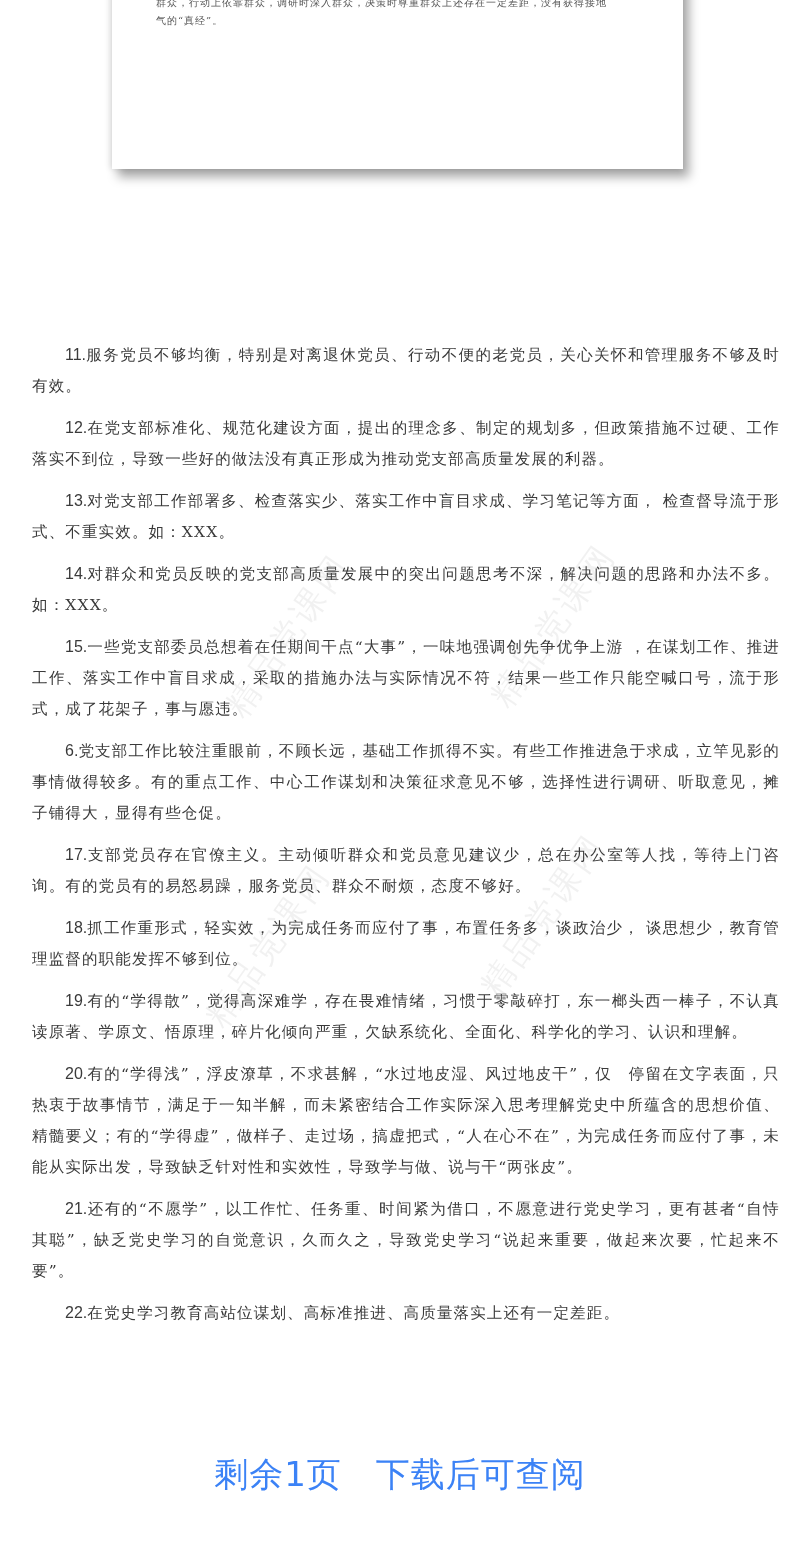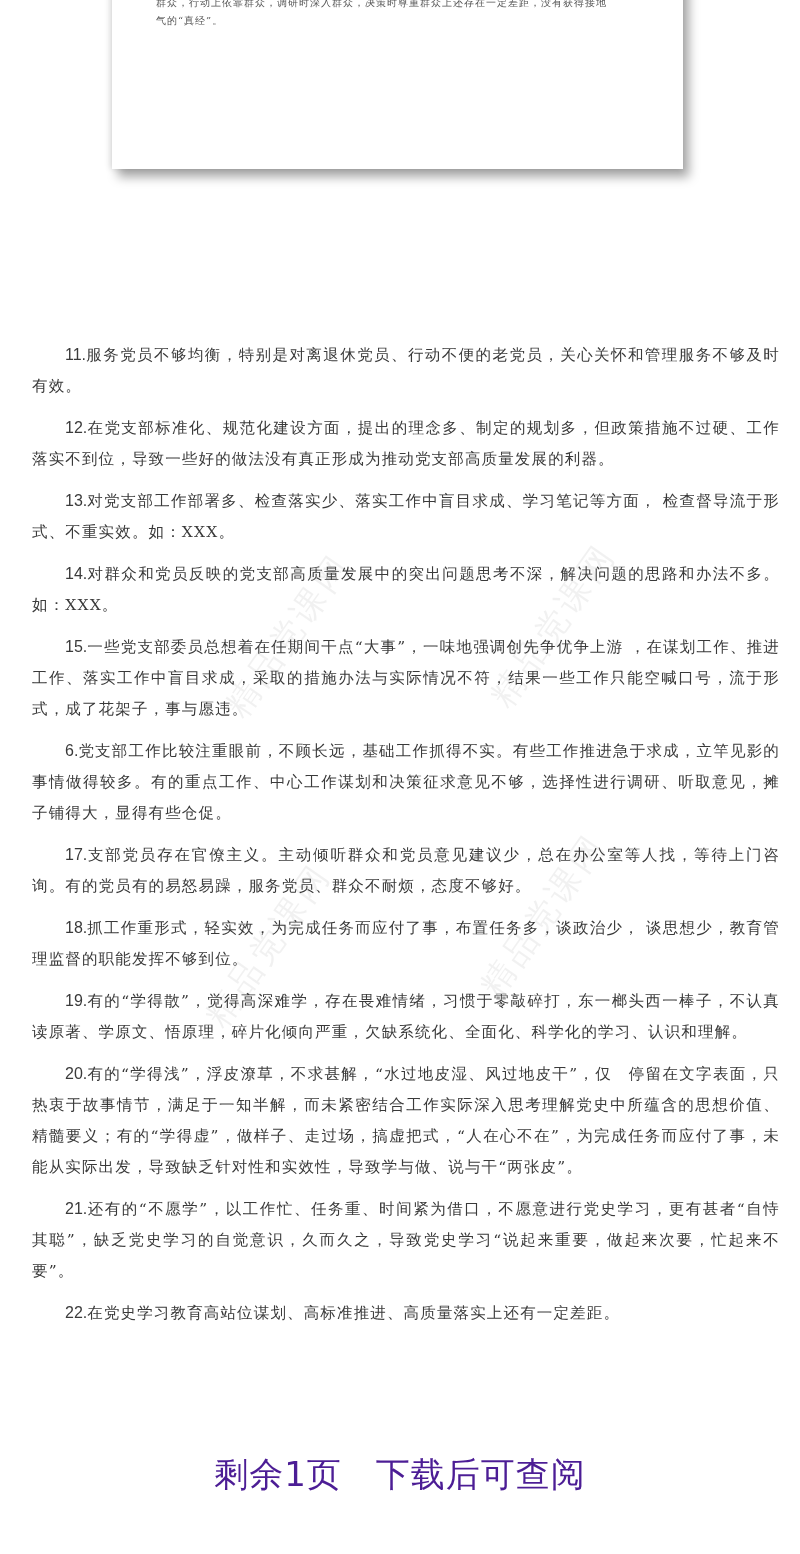--- a/index.html
+++ b/index.html
@@ -49,21 +49,21 @@
     white-space: nowrap;
     letter-spacing: 4px;
     pointer-events: none;
   }
 
   
   .more-banner {
     position: absolute; left: 0; right: 0; top: 1452px;
     text-align: center;
     font-family: "DejaVu Sans", "Liberation Sans", sans-serif;
-    font-size: 34px; color: #4c1d95;
+    font-size: 34px; color: #3b82f6;
     letter-spacing: 1px;
   }
   .more-banner span { display: inline-block; }
   .more-banner .gap { width: 34px; }
 </style>
 </head>
 <body>
 
 <div class="preview-card">
   <div class="preview-text">

